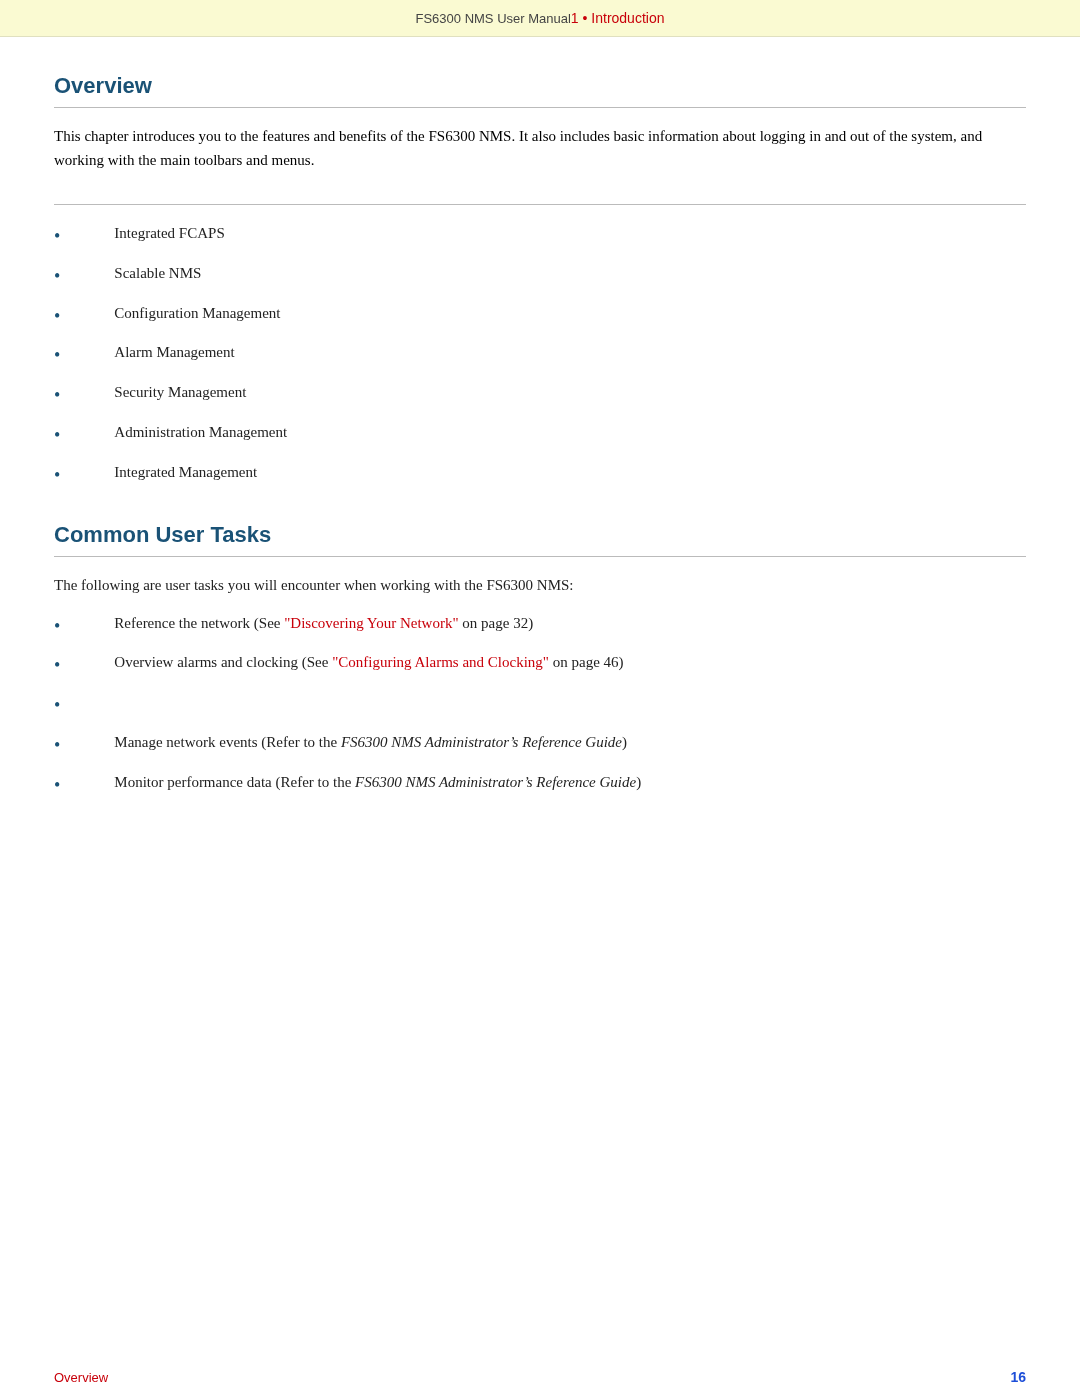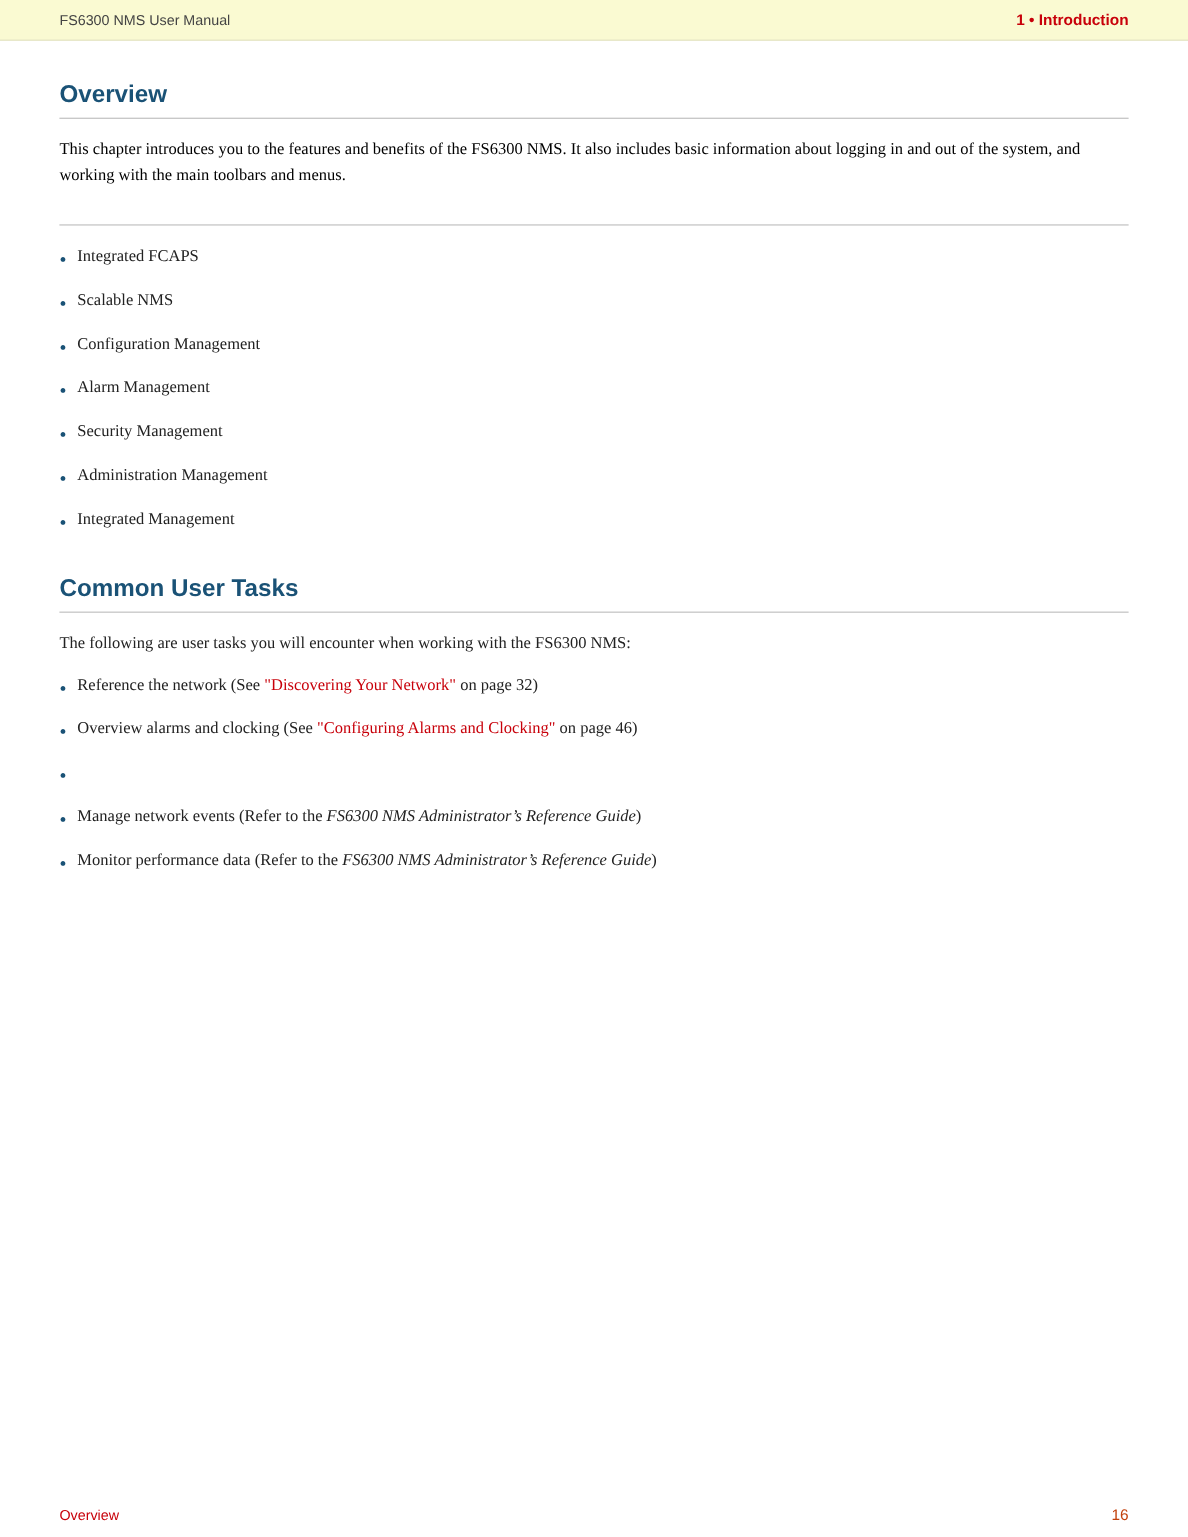--- a/index.html
+++ b/index.html
@@ -25,33 +25,33 @@
       display: flex;
       flex-direction: column;
     }
 
     
     .header-bar {
       background: #fafad2;
       border-bottom: 1px solid #e0e0c0;
       padding: 10px 54px;
       display: flex;
-      justify-content: space-between;
+      justify-content: center;
       align-items: center;
     }
 
     .header-left {
       font-size: 13px;
       color: #444444;
       font-family: Arial, sans-serif;
     }
 
     .header-right {
       font-size: 14px;
-      font-weight: bold;
+      font-weight: normal;
       color: #c8000a;
       font-family: Arial, sans-serif;
     }
 
     
     .content {
       padding: 36px 54px 60px 54px;
       flex: 1;
     }
 
@@ -109,20 +109,21 @@
     .bullet-dot {
       color: #1a5276;
       font-size: 18px;
       margin-right: 10px;
       margin-top: 1px;
       flex-shrink: 0;
     }
 
     .bullet-text {
       color: #222222;
+      margin-left: 44px;
     }
 
     .link-text {
       color: #c8000a;
       text-decoration: none;
     }
 
     .italic-text {
       font-style: italic;
     }
@@ -137,23 +138,23 @@
     }
 
     .footer-left {
       font-size: 13px;
       color: #c8000a;
       font-family: Arial, sans-serif;
     }
 
     .footer-right {
       font-size: 14px;
-      color: #c2410c;
-      font-family: Arial, sans-serif;
-      font-weight: normal;
+      color: #1d4ed8;
+      font-family: Arial, sans-serif;
+      font-weight: bold;
     }
 
     .tasks-intro {
       font-size: 15px;
       color: #222222;
       line-height: 1.6;
       margin-bottom: 14px;
     }
   </style>
 </head>

